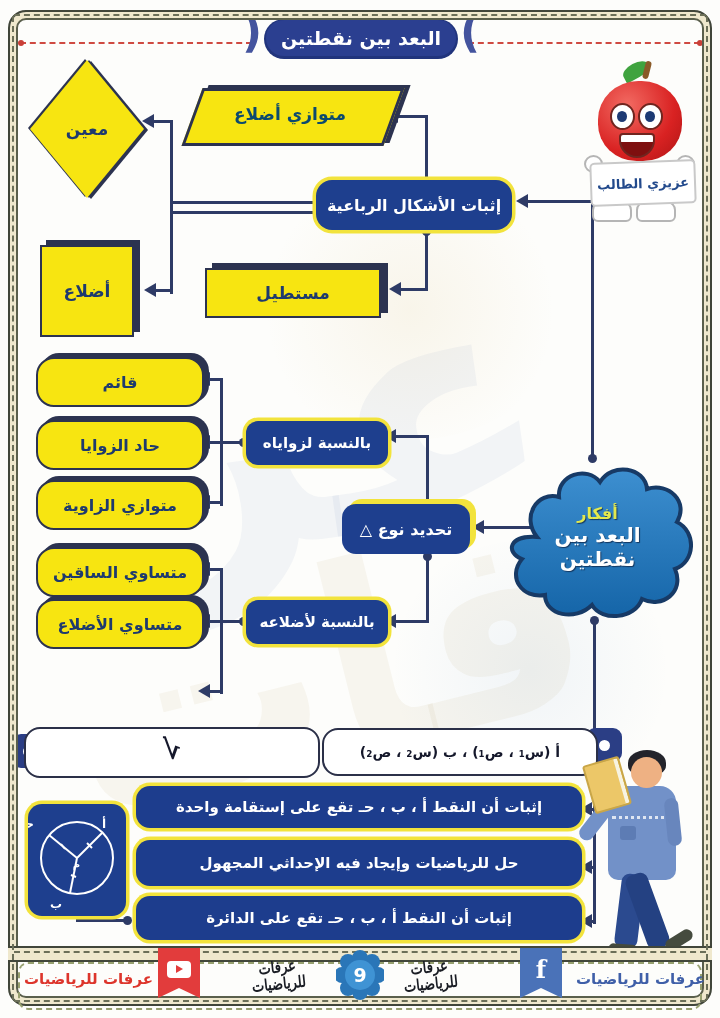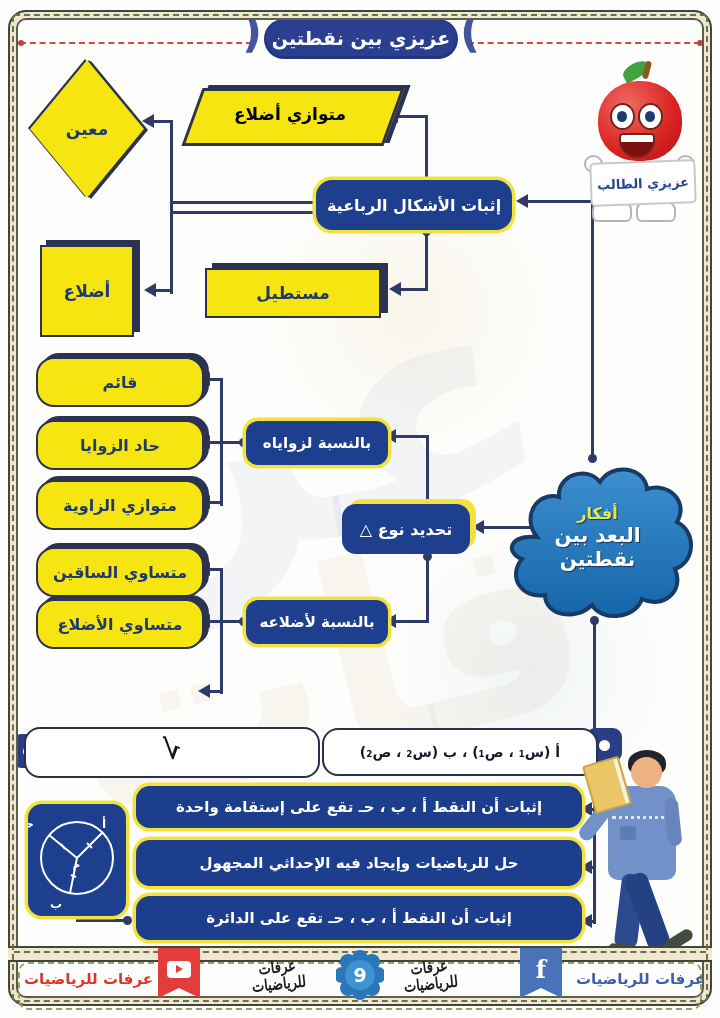--- a/index.html
+++ b/index.html
@@ -34,21 +34,21 @@
   .bar{position:absolute;left:136px;width:446px;background:#1d3d8d;border-radius:14px;display:flex;align-items:center;
        justify-content:center;color:#fff;font-weight:bold;font-size:15px;z-index:3;box-shadow:0 0 0 3.5px #f2e33c;}
   
   .diamond{position:absolute;left:30px;top:60px;width:114px;height:138px;z-index:3;
            filter:drop-shadow(4px 1px 0 #2c3350) drop-shadow(-2px -1px 0 #2c3350);}
   .diamond .in{width:100%;height:100%;background:#f7e511;clip-path:polygon(50% 0,100% 50%,50% 100%,0 50%);
            display:flex;align-items:center;justify-content:center;color:#1e3a6e;font-weight:bold;font-size:17px;}
   .para{position:absolute;left:192px;top:88px;width:196px;height:52px;background:#f7e511;border:3px solid #2c3350;
         transform:skewX(-20deg);z-index:3;box-shadow:5px -3px 0 0 #2c3350;}
   .para-label{position:absolute;left:192px;top:88px;width:196px;height:52px;display:flex;align-items:center;justify-content:center;
-        color:#000000;font-weight:bold;font-size:17px;z-index:3;}
+        color:#0c4a6e;font-weight:bold;font-size:17px;z-index:3;}
   .rectangle{position:absolute;left:205px;top:268px;width:172px;height:46px;background:#f7e511;border:2.5px solid #2c3350;
         box-shadow:7px -5px 0 0 #2c3350;display:flex;align-items:center;justify-content:center;
         color:#1e3a6e;font-weight:bold;font-size:17px;z-index:3;}
   .square{position:absolute;left:40px;top:245px;width:90px;height:88px;background:#f7e511;border:2.5px solid #2c3350;
         box-shadow:6px -5px 0 0 #2c3350;display:flex;align-items:center;justify-content:center;
         color:#1e3a6e;font-weight:bold;font-size:17px;z-index:3;}
   
   .cloud{position:absolute;left:495px;top:445px;width:205px;height:185px;z-index:3;}
   .cloud .txt{position:absolute;inset:0;display:flex;flex-direction:column;align-items:center;justify-content:center;
         gap:1px;text-align:center;}
@@ -129,21 +129,21 @@
   <span class="wm" style="left:60px;top:520px;font-size:260px;color:rgba(170,140,70,0.07);transform:rotate(-14deg);">فات</span>
   <div class="wm2" style="left:250px;top:180px;width:320px;height:260px;background:radial-gradient(circle,rgba(215,185,110,0.12),transparent 70%);"></div>
   <div class="wm2" style="left:380px;top:540px;width:300px;height:260px;background:radial-gradient(circle,rgba(90,140,200,0.08),transparent 70%);"></div>
 
   <div class="redline" style="left:20px;width:232px;"></div>
   <div class="redline" style="left:468px;width:232px;"></div>
   <div class="reddot" style="left:18px;top:40px;"></div>
   <div class="reddot" style="left:697px;top:40px;"></div>
   <span class="paren" style="left:242px;">(</span>
   <span class="paren" style="left:460px;">)</span>
-  <div class="title-badge">عزيزي بين نقطتين</div>
+  <div class="title-badge">البعد بين نقطتين</div>
 
   <div class="apple">
     <div class="leaf"></div>
     <div class="stem"></div>
     <div class="body"></div>
     <div class="eye" style="left:38px;">
         <div class="pupil"></div>
       </div>
     <div class="eye" style="left:66px;">
         <div class="pupil"></div>

